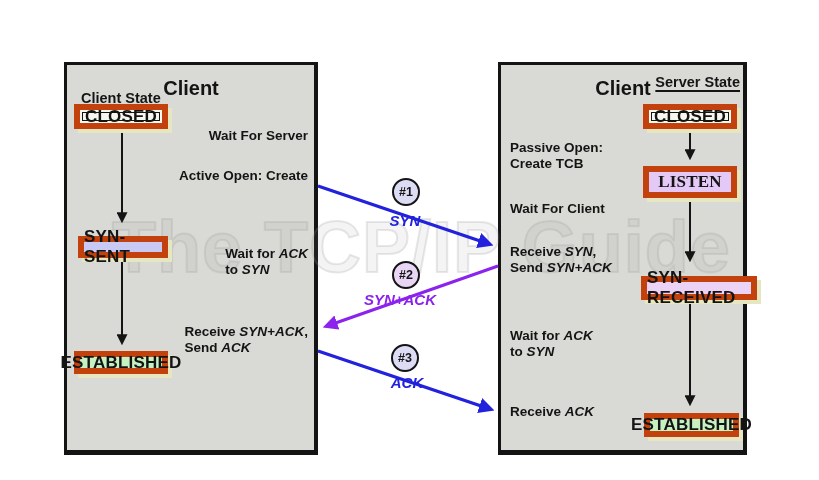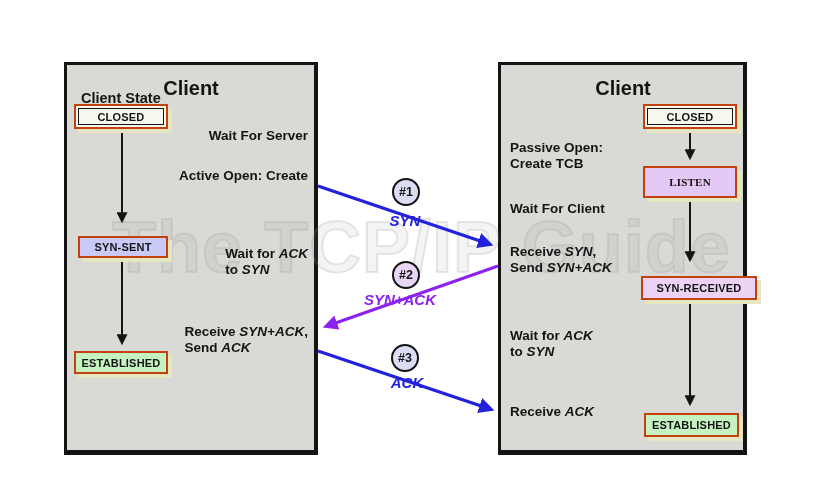--- a/index.html
+++ b/index.html
@@ -32,22 +32,22 @@
   
   .title { position:absolute; top:29px; z-index:4; font-size:20px; text-align:center;margin-top:48px; }
   .client-title { left:64px; width:254px; }
   .server-title { left:498px; width:250px; }
   .state-header { position:absolute; top:74px; z-index:4; font-size:14.5px;
                   text-decoration:underline; text-decoration-thickness:2px; text-underline-offset:3px; }
   .client-sh { left:81px;margin-top:16px; }
   .server-sh { left:600px; width:140px; text-align:right; }
 
   
-  .sbox { position:absolute; z-index:4; font-size:11px; display:flex; align-items:center; justify-content:center;
-          border:2px solid #c2410c; box-shadow:4px 4px 0 var(--shadow); letter-spacing:0.2px; }
+  .sbox { position:absolute; z-index:4; font-size:17px; display:flex; align-items:center; justify-content:center;
+          border:6px solid #c2410c; box-shadow:4px 4px 0 var(--shadow); letter-spacing:0.2px; }
   .dbl  { box-shadow:4px 4px 0 var(--shadow), inset 0 0 0 2px #f9f9f0, inset 0 0 0 3px #141414; }
   .b-c-closed { left:74px;  top:104px; width:94px; height:25px; background:var(--closed_fill); }
   .b-c-synsent{ left:78px;  top:236px; width:90px; height:22px; background:var(--syn_sent_fill); }
   .b-c-est    { left:74px;  top:351px; width:94px; height:23px; background:var(--established_fill); }
   .b-s-closed { left:643px; top:104px; width:94px; height:25px; background:var(--closed_fill); }
   .b-s-listen { left:643px; top:166px; width:94px; height:32px; background:var(--listen_fill);font-family:Liberation Serif, serif; }
   .b-s-synrec { left:641px; top:276px; width:116px; height:24px; background:var(--syn_received_fill); }
   .b-s-est    { left:644px; top:413px; width:95px; height:24px; background:var(--established_fill); }
 
   
@@ -99,20 +99,21 @@
     <line class="ln-black" x1="690" y1="296" x2="690" y2="403" marker-end="url(#m-black)"></line>
     <line class="ln-blue" x1="318" y1="186" x2="489" y2="244" marker-end="url(#m-blue)"></line>
     <line class="ln-purple" x1="498" y1="266" x2="327" y2="326" marker-end="url(#m-purple)"></line>
     <line class="ln-blue" x1="318" y1="351" x2="490" y2="409" marker-end="url(#m-blue)"></line>
   </svg>
 
   <div class="title client-title">Client</div>
   <div class="title server-title">Client</div>
 
   <div class="state-header client-sh">Client State</div>
+  <div class="state-header server-sh">Server State</div>
 
   <div class="sbox dbl b-c-closed">CLOSED</div>
   <div class="sbox b-c-synsent">SYN-SENT</div>
   <div class="sbox b-c-est">ESTABLISHED</div>
 
   <div class="sbox dbl b-s-closed">CLOSED</div>
   <div class="sbox b-s-listen">LISTEN</div>
   <div class="sbox b-s-synrec">SYN-RECEIVED</div>
   <div class="sbox b-s-est">ESTABLISHED</div>
 

